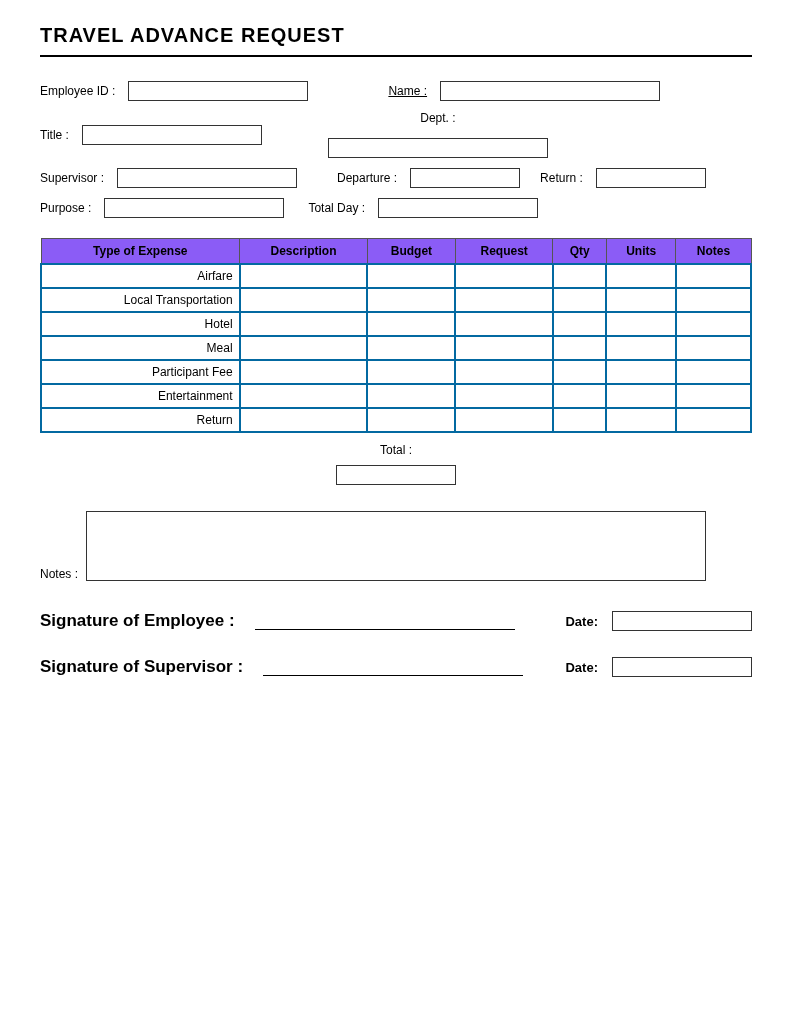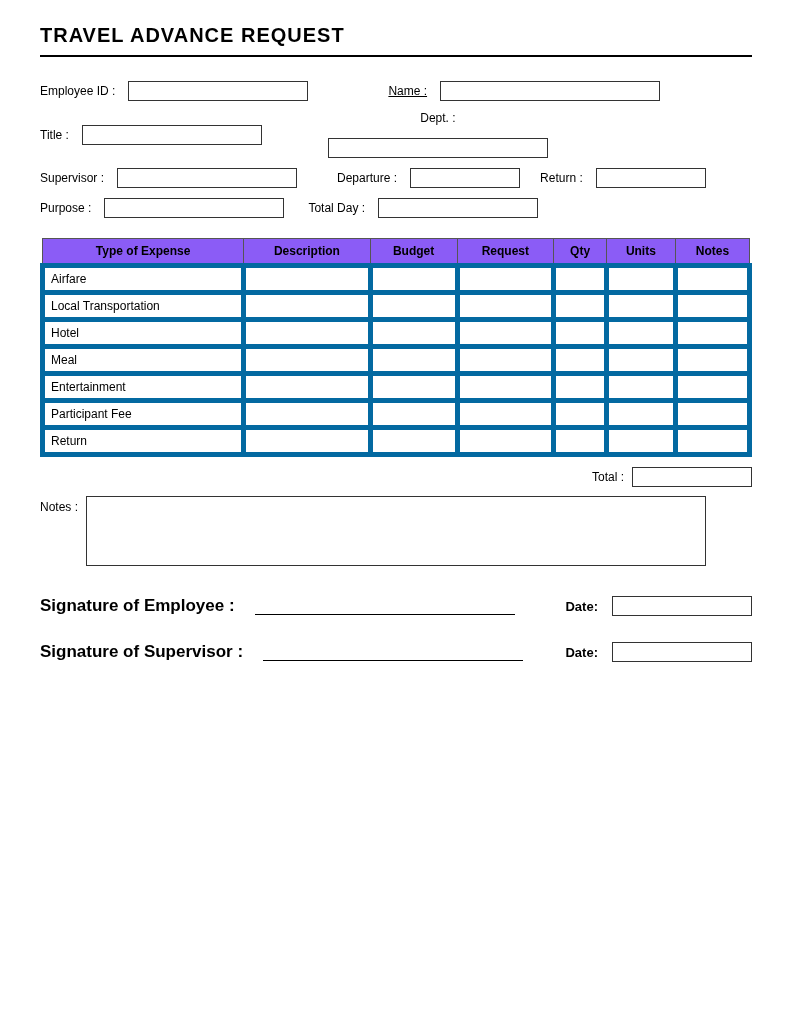--- a/index.html
+++ b/index.html
@@ -94,55 +94,56 @@
       background-color: #8b5cf6;
       border: 1px solid #555;
       padding: 5px 6px;
       font-weight: bold;
       font-size: 12px;
       text-align: center;
       color: #000;
     }
 
     .expense-table td {
-      border: 5px solid #0369a1;
+      border: 2px solid #0369a1;
       padding: 4px 6px;
       font-size: 12px;
       height: 22px;
       color: #000;
+      text-align: right;
     }
 
     .expense-table td:first-child {
       font-weight: normal;
     }
 
     .total-row {
       display: flex;
-      justify-content: flex-end;
       align-items: center;
       gap: 8px;
-      margin-bottom: 9px;
+      margin-bottom: 26px;
+      flex-direction: column;
     }
 
     .total-label {
       font-size: 12px;
       font-weight: normal;
     }
 
     .total-input {
       border: 1px solid #333;
       height: 20px;
       width: 120px;
       background: #fff;
       outline: none;
     }
 
     .notes-section {
       display: flex;
-      align-items: flex-start;
+      align-items: flex-end;
       gap: 8px;
       margin-bottom: 30px;
     }
 
     .notes-label {
       font-size: 12px;
       white-space: nowrap;
       margin-top: 4px;
     }
 
@@ -303,30 +304,30 @@
         <tr>
           <td>Meal</td>
           <td></td>
           <td></td>
           <td></td>
           <td></td>
           <td></td>
           <td></td>
         </tr>
         <tr>
+          <td>Participant Fee</td>
+          <td></td>
+          <td></td>
+          <td></td>
+          <td></td>
+          <td></td>
+          <td></td>
+        </tr>
+        <tr>
           <td>Entertainment</td>
-          <td></td>
-          <td></td>
-          <td></td>
-          <td></td>
-          <td></td>
-          <td></td>
-        </tr>
-        <tr>
-          <td>Participant Fee</td>
           <td></td>
           <td></td>
           <td></td>
           <td></td>
           <td></td>
           <td></td>
         </tr>
         <tr>
           <td>Return</td>
           <td></td>

